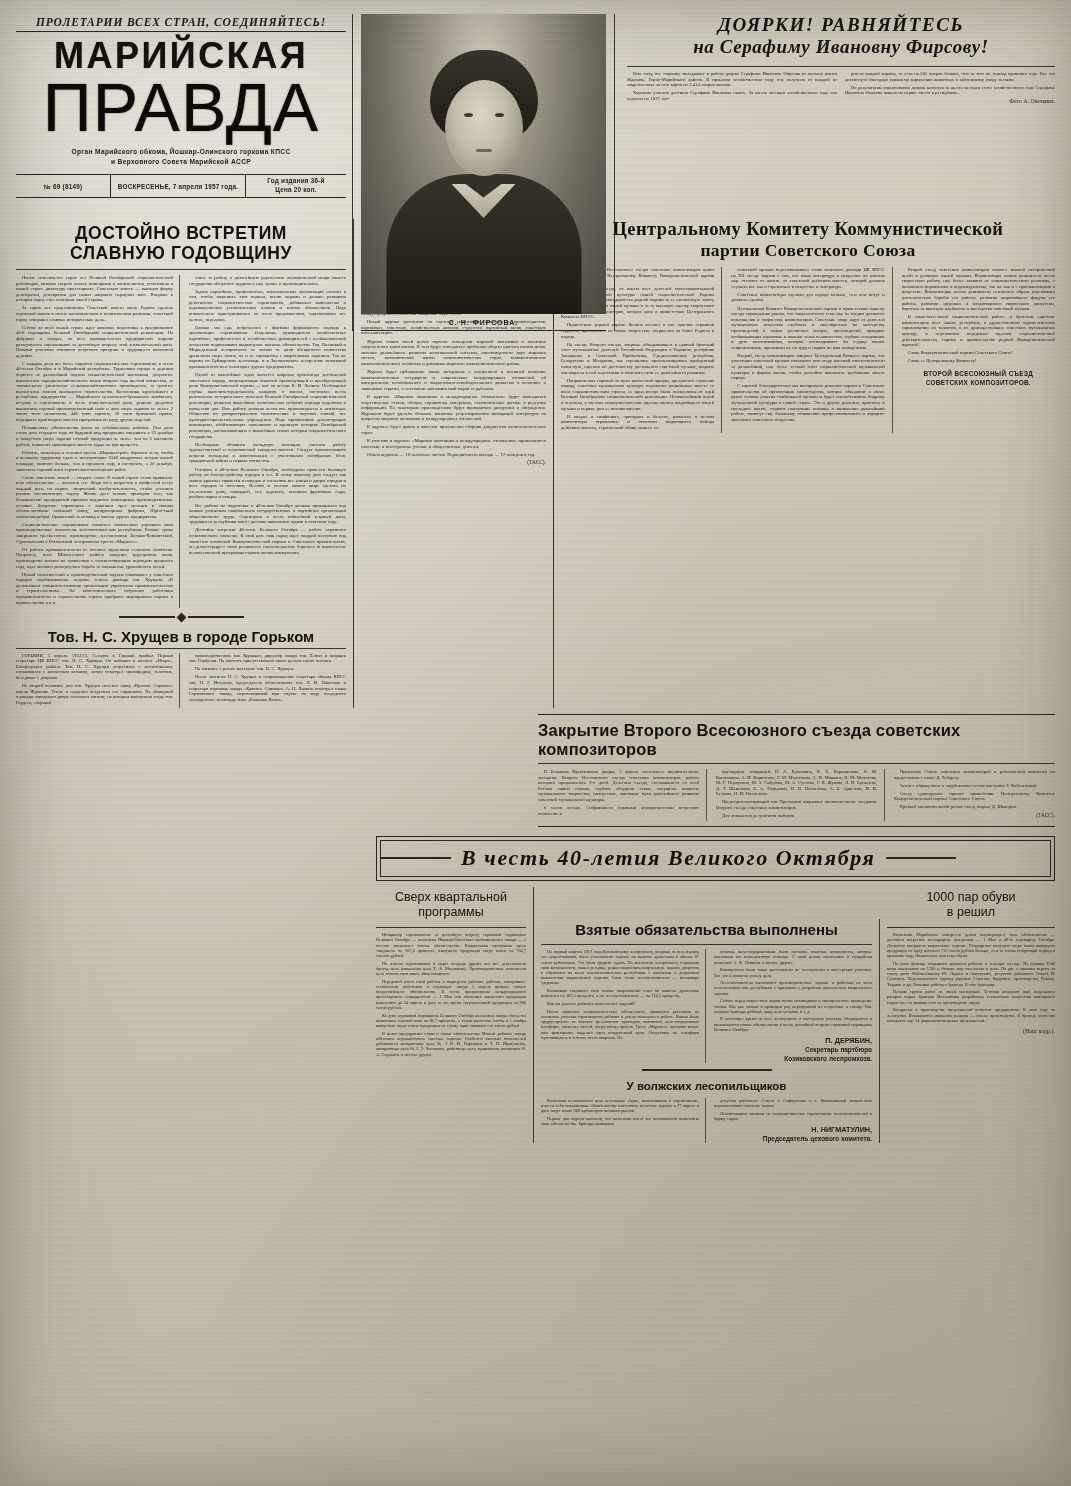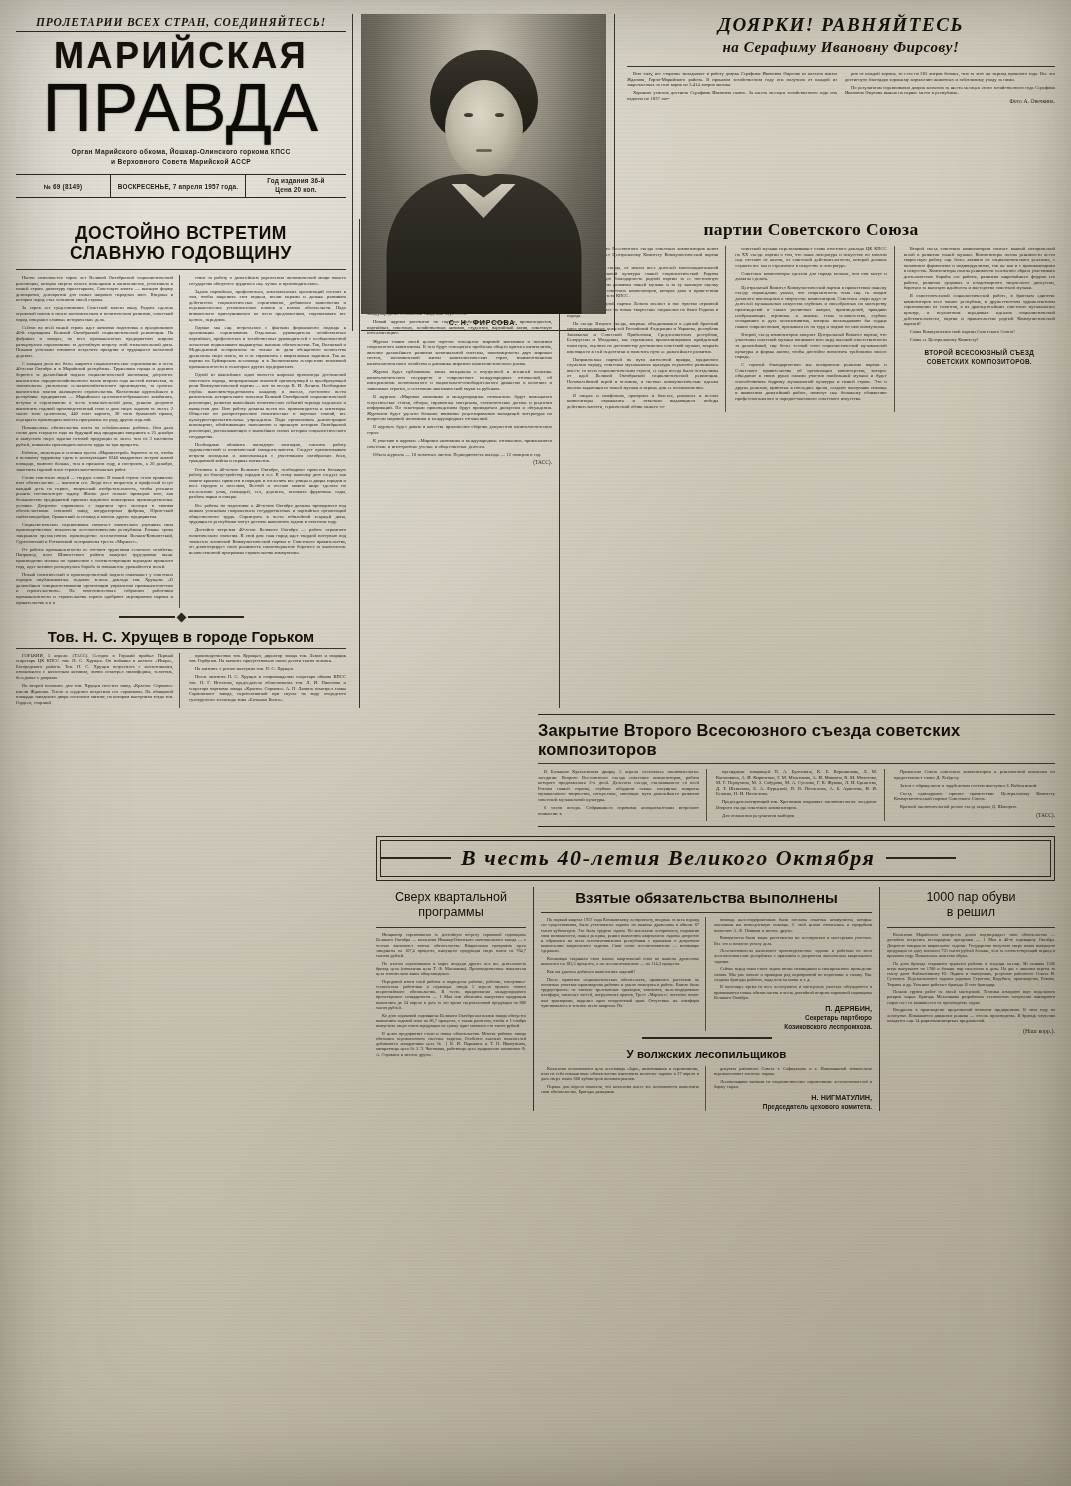--- a/index.html
+++ b/index.html
@@ -136,21 +136,21 @@
 
   
   .doyarki{flex:1;padding-left:6px;}
   .doy-head{
     font-family:"Liberation Serif", serif;
     font-style:italic;font-weight:bold;
     font-size:19px;line-height:22px;letter-spacing:1.6px;
     text-align:center;color:#15120d;
     padding-bottom:3px;
   }
-  .doy-head .l2{font-size:15px;letter-spacing:.6px;}
+  .doy-head .l2{font-size:19px;letter-spacing:.6px;}
   .doy-body{display:flex;gap:8px;margin-top:5px;border-top:1.2px solid #3a352c;padding-top:4px;}
   .doy-body > div{flex:1;}
   .credit{
     text-align:right;font-family:"Liberation Serif", serif;
     font-size:5.6px;margin-top:3px;color:#2a251d;
   }
   .cc-head{
     font-family:"Liberation Serif", serif;font-weight:bold;
     font-size:18.5px;line-height:21px;text-align:center;color:#14110c;
     letter-spacing:.4px;
@@ -159,21 +159,21 @@
   .cc-cols{display:flex;gap:9px;margin-top:6px;}
   .cc-cols > div{flex:1;}
   .cc-sign{
     text-align:center;font-family:"Liberation Sans", sans-serif;
     font-weight:bold;font-size:6.4px;line-height:9px;letter-spacing:.3px;
     margin-top:5px;color:#1d1a14;
   }
 
   
   .mid{display:flex;gap:0;margin-top:5px;}
-  .col-left{width:330px;flex:0 0 330px;padding-right:13px;border-right:1.2px solid #3a352c;}
+  .col-left{width:330px;flex:0 0 330px;padding-right:7px;border-right:1.2px solid #3a352c;}
   .col-mid{width:185px;flex:0 0 185px;padding:0 7px;border-right:1.2px solid #3a352c;}
   .col-right{flex:1;padding-left:7px;}
 
   .lead-head{
     font-family:"Liberation Sans", sans-serif;
     font-weight:bold;font-size:17.5px;line-height:20px;
     text-align:center;letter-spacing:.6px;color:#13100b;
     padding:4px 0 6px 0;border-bottom:1.1px solid #3a352c;margin-bottom:5px;
   }
 
@@ -203,21 +203,21 @@
     display:flex;align-items:center;justify-content:flex-start;gap:10px;
   }
   .banner-in .dash{flex:0 0 70px;height:2px;background:#2b2720;}
   .banner-txt{
     font-family:"Liberation Serif", serif;font-style:italic;font-weight:bold;
     font-size:22px;letter-spacing:1.6px;color:#14110c;white-space:nowrap;
   }
 
   .bot{display:flex;gap:0;}
   .b1{width:150px;flex:0 0 150px;padding-right:7px;border-right:1.2px solid #3a352c;}
-  .b2{flex:1;padding:0 7px;border-right:1.2px solid #3a352c;}
+  .b2{flex:1;padding:0 7px;border-right:1.2px solid #3a352c;margin-top:32px;}
   .b3{width:168px;flex:0 0 168px;padding-left:7px;}
   .bh{
     font-family:"Liberation Sans", sans-serif;
     font-size:12.5px;line-height:15px;text-align:center;color:#14110c;
     padding:3px 0 5px 0;
   }
   .bh.bold{font-weight:bold;font-size:15px;}
   .bh.sm{font-size:11.5px;line-height:14px;}
   .sub-rule{border-top:1.1px solid #3a352c;margin:2px 0 4px 0;}
 
@@ -361,20 +361,21 @@
         <p>В журнале «Мировая экономика и международные отношения» будут помещаться теоретические статьи, обзоры, справочные материалы, статистические данные и рецензии информаций. По некоторым произведениям будут проводиться дискуссии и обсуждения. Журналом будет уделено большое внимание рецензированию выходящей литературы по вопросам мировой экономики и международных отношений.</p>
         <p>В журнале будет давать в качестве приложения сборник документов капиталистических стран.</p>
         <p>К участию в журнале «Мировая экономика и международные отношения» привлекаются советские и иностранные ученые и общественные деятели.</p>
         <p>Объем журнала — 10 печатных листов. Периодичность выхода — 12 номеров в год.</p>
         <div class="tass">(ТАСС).</div>
       </div>
     </div>
 
     <div class="col-right">
       <div class="cc-head">
+        <div>Центральному Комитету Коммунистической</div>
         <div class="l2">партии Советского Союза</div>
       </div>
       <div class="cc-cols">
         <div class="body-txt" style="border-right:.7px solid #57503f;padding-right:7px;">
           <p>Делегаты Второго Всесоюзного съезда советских композиторов шлют свой горячий привет Центральному Комитету Коммунистической партии Советского Союза.</p>
           <p>Мы, участники съезда, от имени всех деятелей многонациональной советской музыкальной культуры нашей социалистической Родины приносим сердечную благодарность родной партии за ее постоянную заботу о неуклонном развитии нашей музыки и за ту высокую оценку творческого труда советских композиторов, которая дана в приветствии Центрального Комитета КПСС.</p>
           <p>Приветствие родной партии Ленина вселяет в нас чувство огромной гордости, вдохновляет на новые творческие свершения на благо Родины и народа.</p>
           <p>На съезде Второго съезда, впервые объединившем в единый братский союз музыкальных деятелей Российской Федерации и Украины, республик Закавказья и Советской Прибалтики, Среднеазиатских республик, Белоруссии и Молдавии, мы стремились проанализировать пройденный нами путь, оценить по достоинству достижения советской музыки, вскрыть имеющиеся в ней недостатки и наметить пути ее дальнейшего развития.</p>
           <p>Направляемые партией на пути жизненной правды, преданного служения народу, советская музыкальная культура неуклонно развивалась вместе со всем социалистическим строем, ее идеи всегда были неотделимы от идей Великой Октябрьской социалистической революции. Непоколебимой верой в человека, в светлые коммунистические идеалы овеяны выдающиеся нашей музыки и первые дни ее возникновения.</p>
           <p>В операх и симфониях, ораториях и балетах, романсах и песнях композиторы отражались и отмечали выдающиеся победы действительности, героический облик нашего со-</p>

